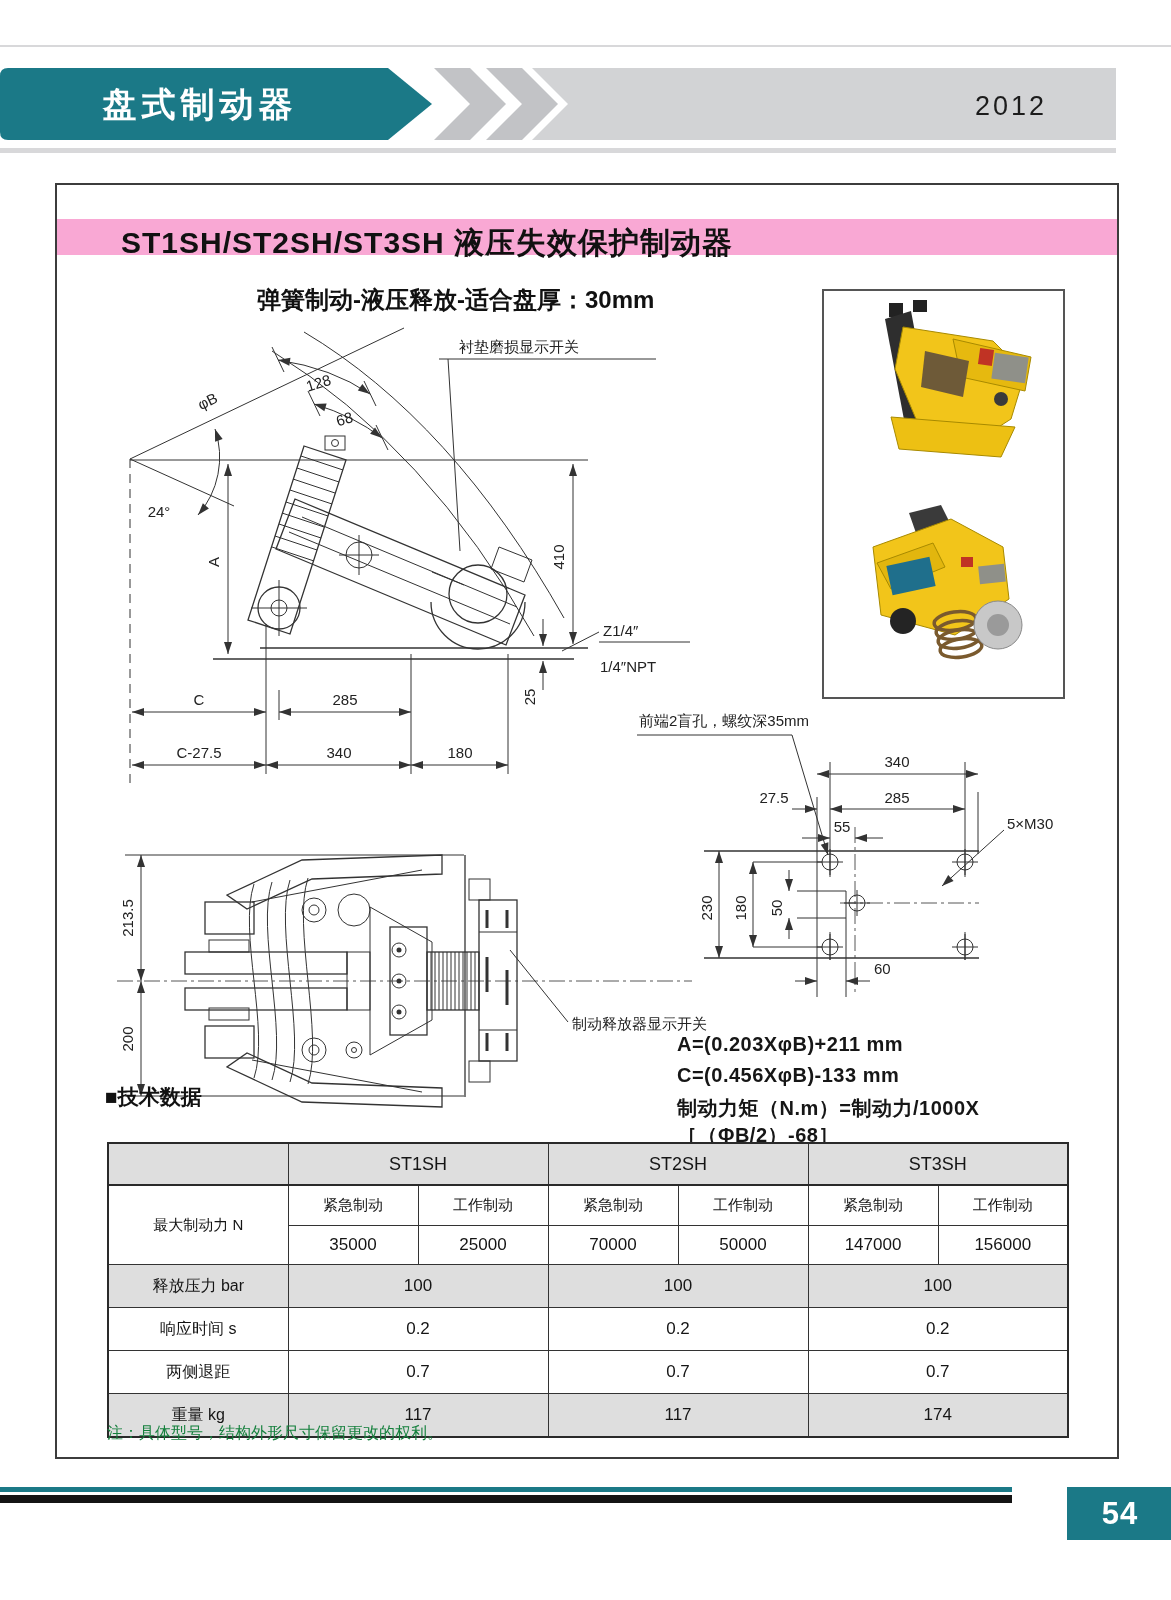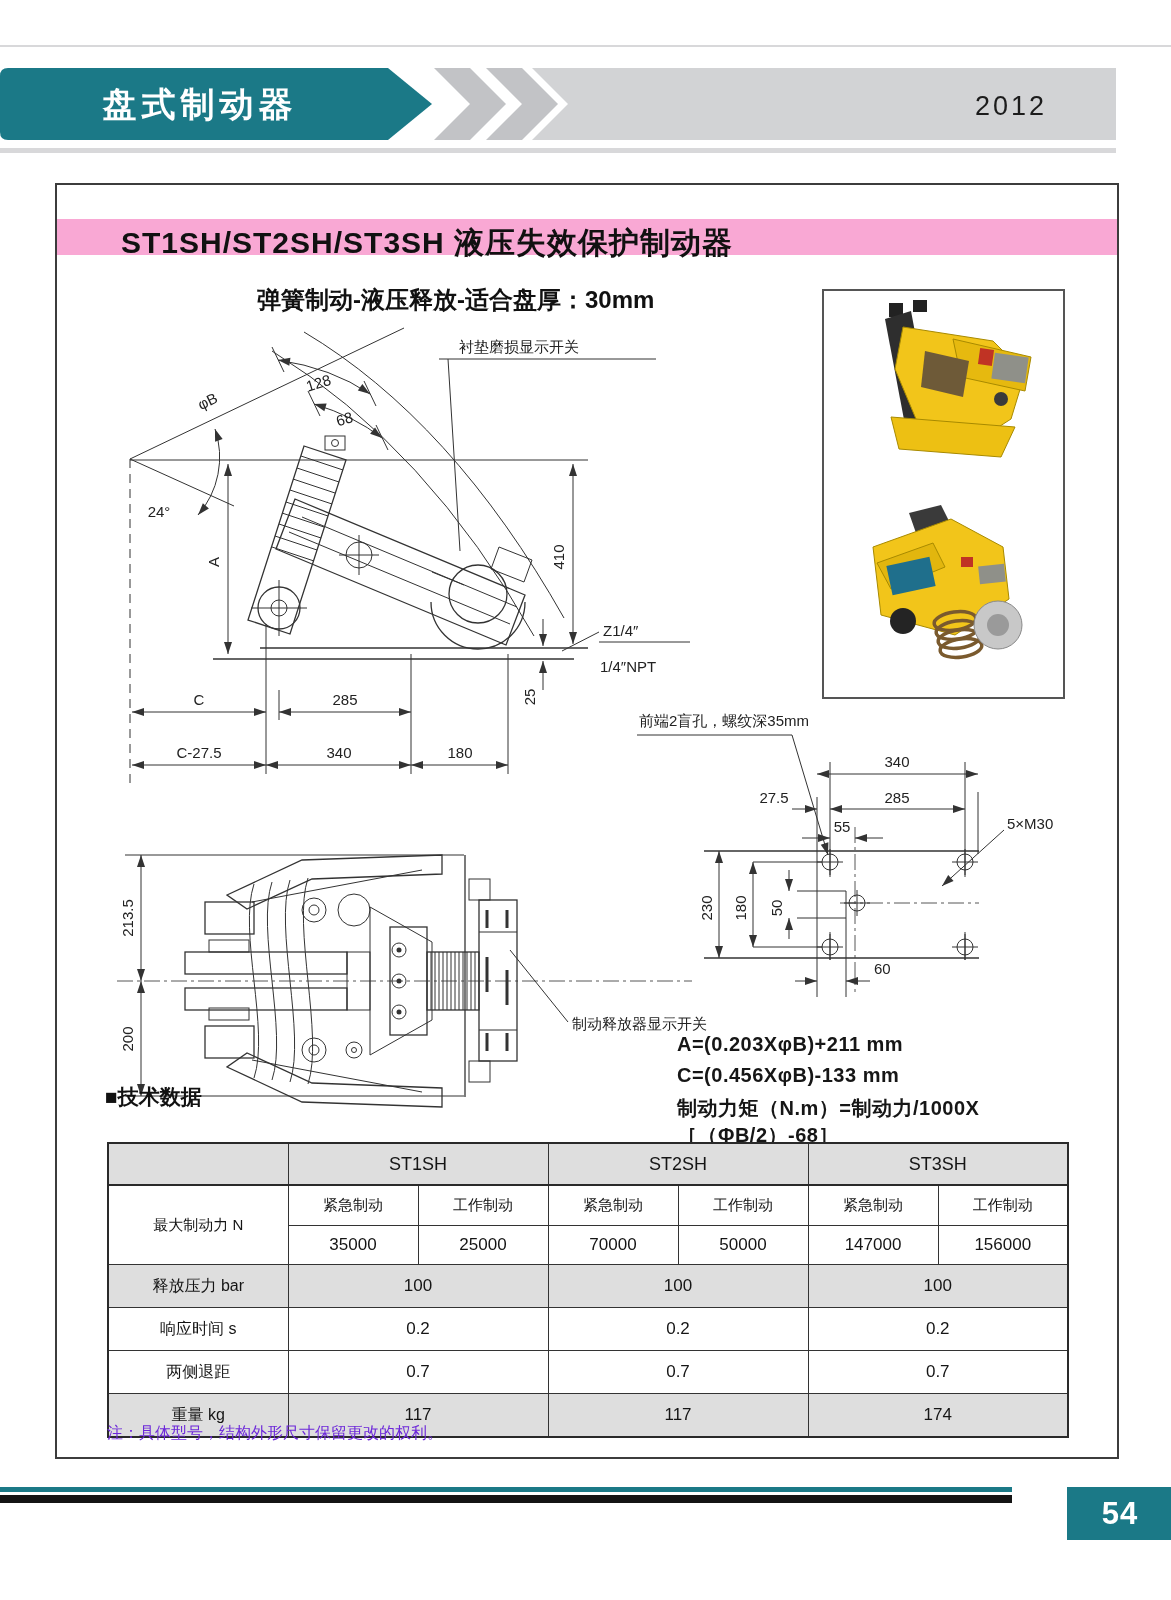--- a/index.html
+++ b/index.html
@@ -59,21 +59,21 @@
     border:2px solid #2a2a2a; font-size:17px; color:#151515;padding-left:12px;
   }
   table.tech td { border:1px solid #333; text-align:center; padding:0; }
   tr.r-models td { height:40px; font-size:18px; border-bottom:2px solid #2a2a2a; }
   tr.r-sub td { height:39px; font-size:15px; }
   tr.r-vals td { height:38px; }
   tr.r-plain td { height:42px; }
   td.c-label { font-size:16px; }
   .shade { background:#dedede; }
   .white { background:#ffffff; }
-  .note { position:absolute; left:50px; top:1238px; font-size:16px; color:#6d28d9; }
+  .note { position:absolute; left:50px; top:1238px; font-size:16px; color:#15803d; }
 
   
   .foot-teal  { position:absolute; left:0; top:1487px; width:1012px; height:5px;  background:#1b7987; }
   .foot-black { position:absolute; left:0; top:1495px; width:1012px; height:8px;  background:#141414; }
   .page-badge {
     position:absolute; left:1027px; top:1487px; width:106px; height:53px;
     background:#1b7987; color:#fff; font-size:31px; font-weight:bold;
     text-align:center; line-height:53px; letter-spacing:1px;margin-left:40px;
   }
 </style>

